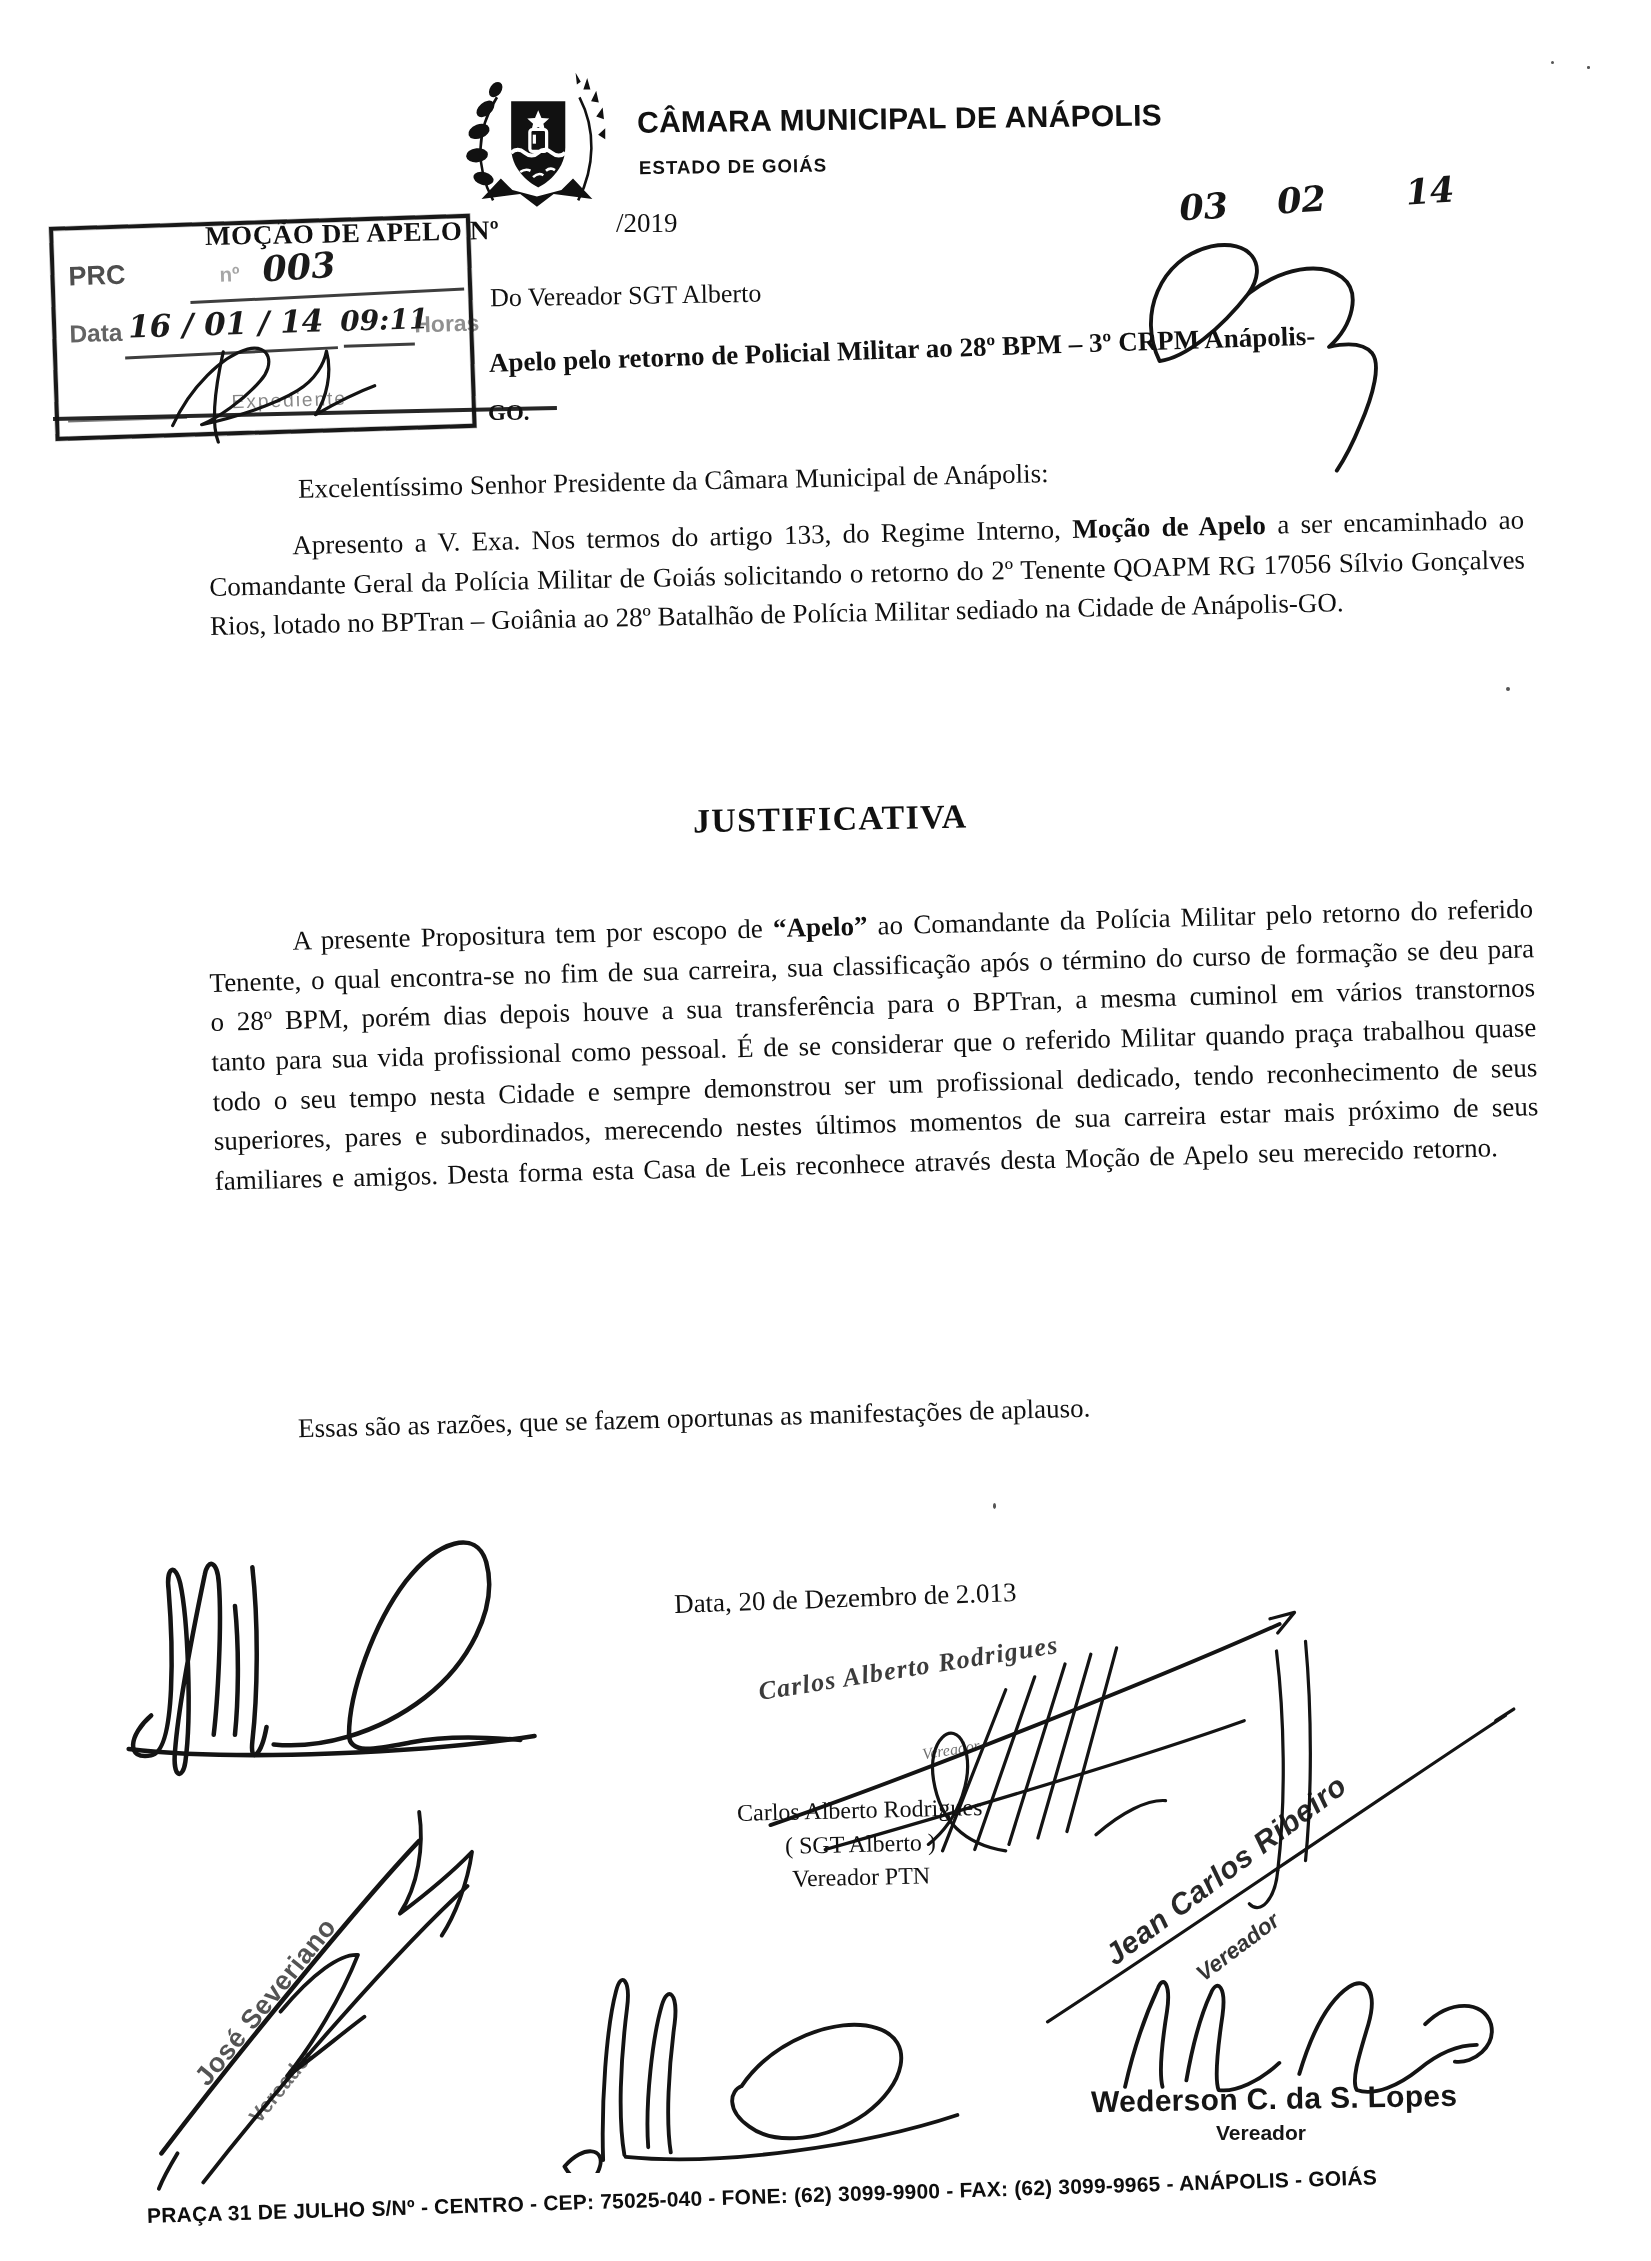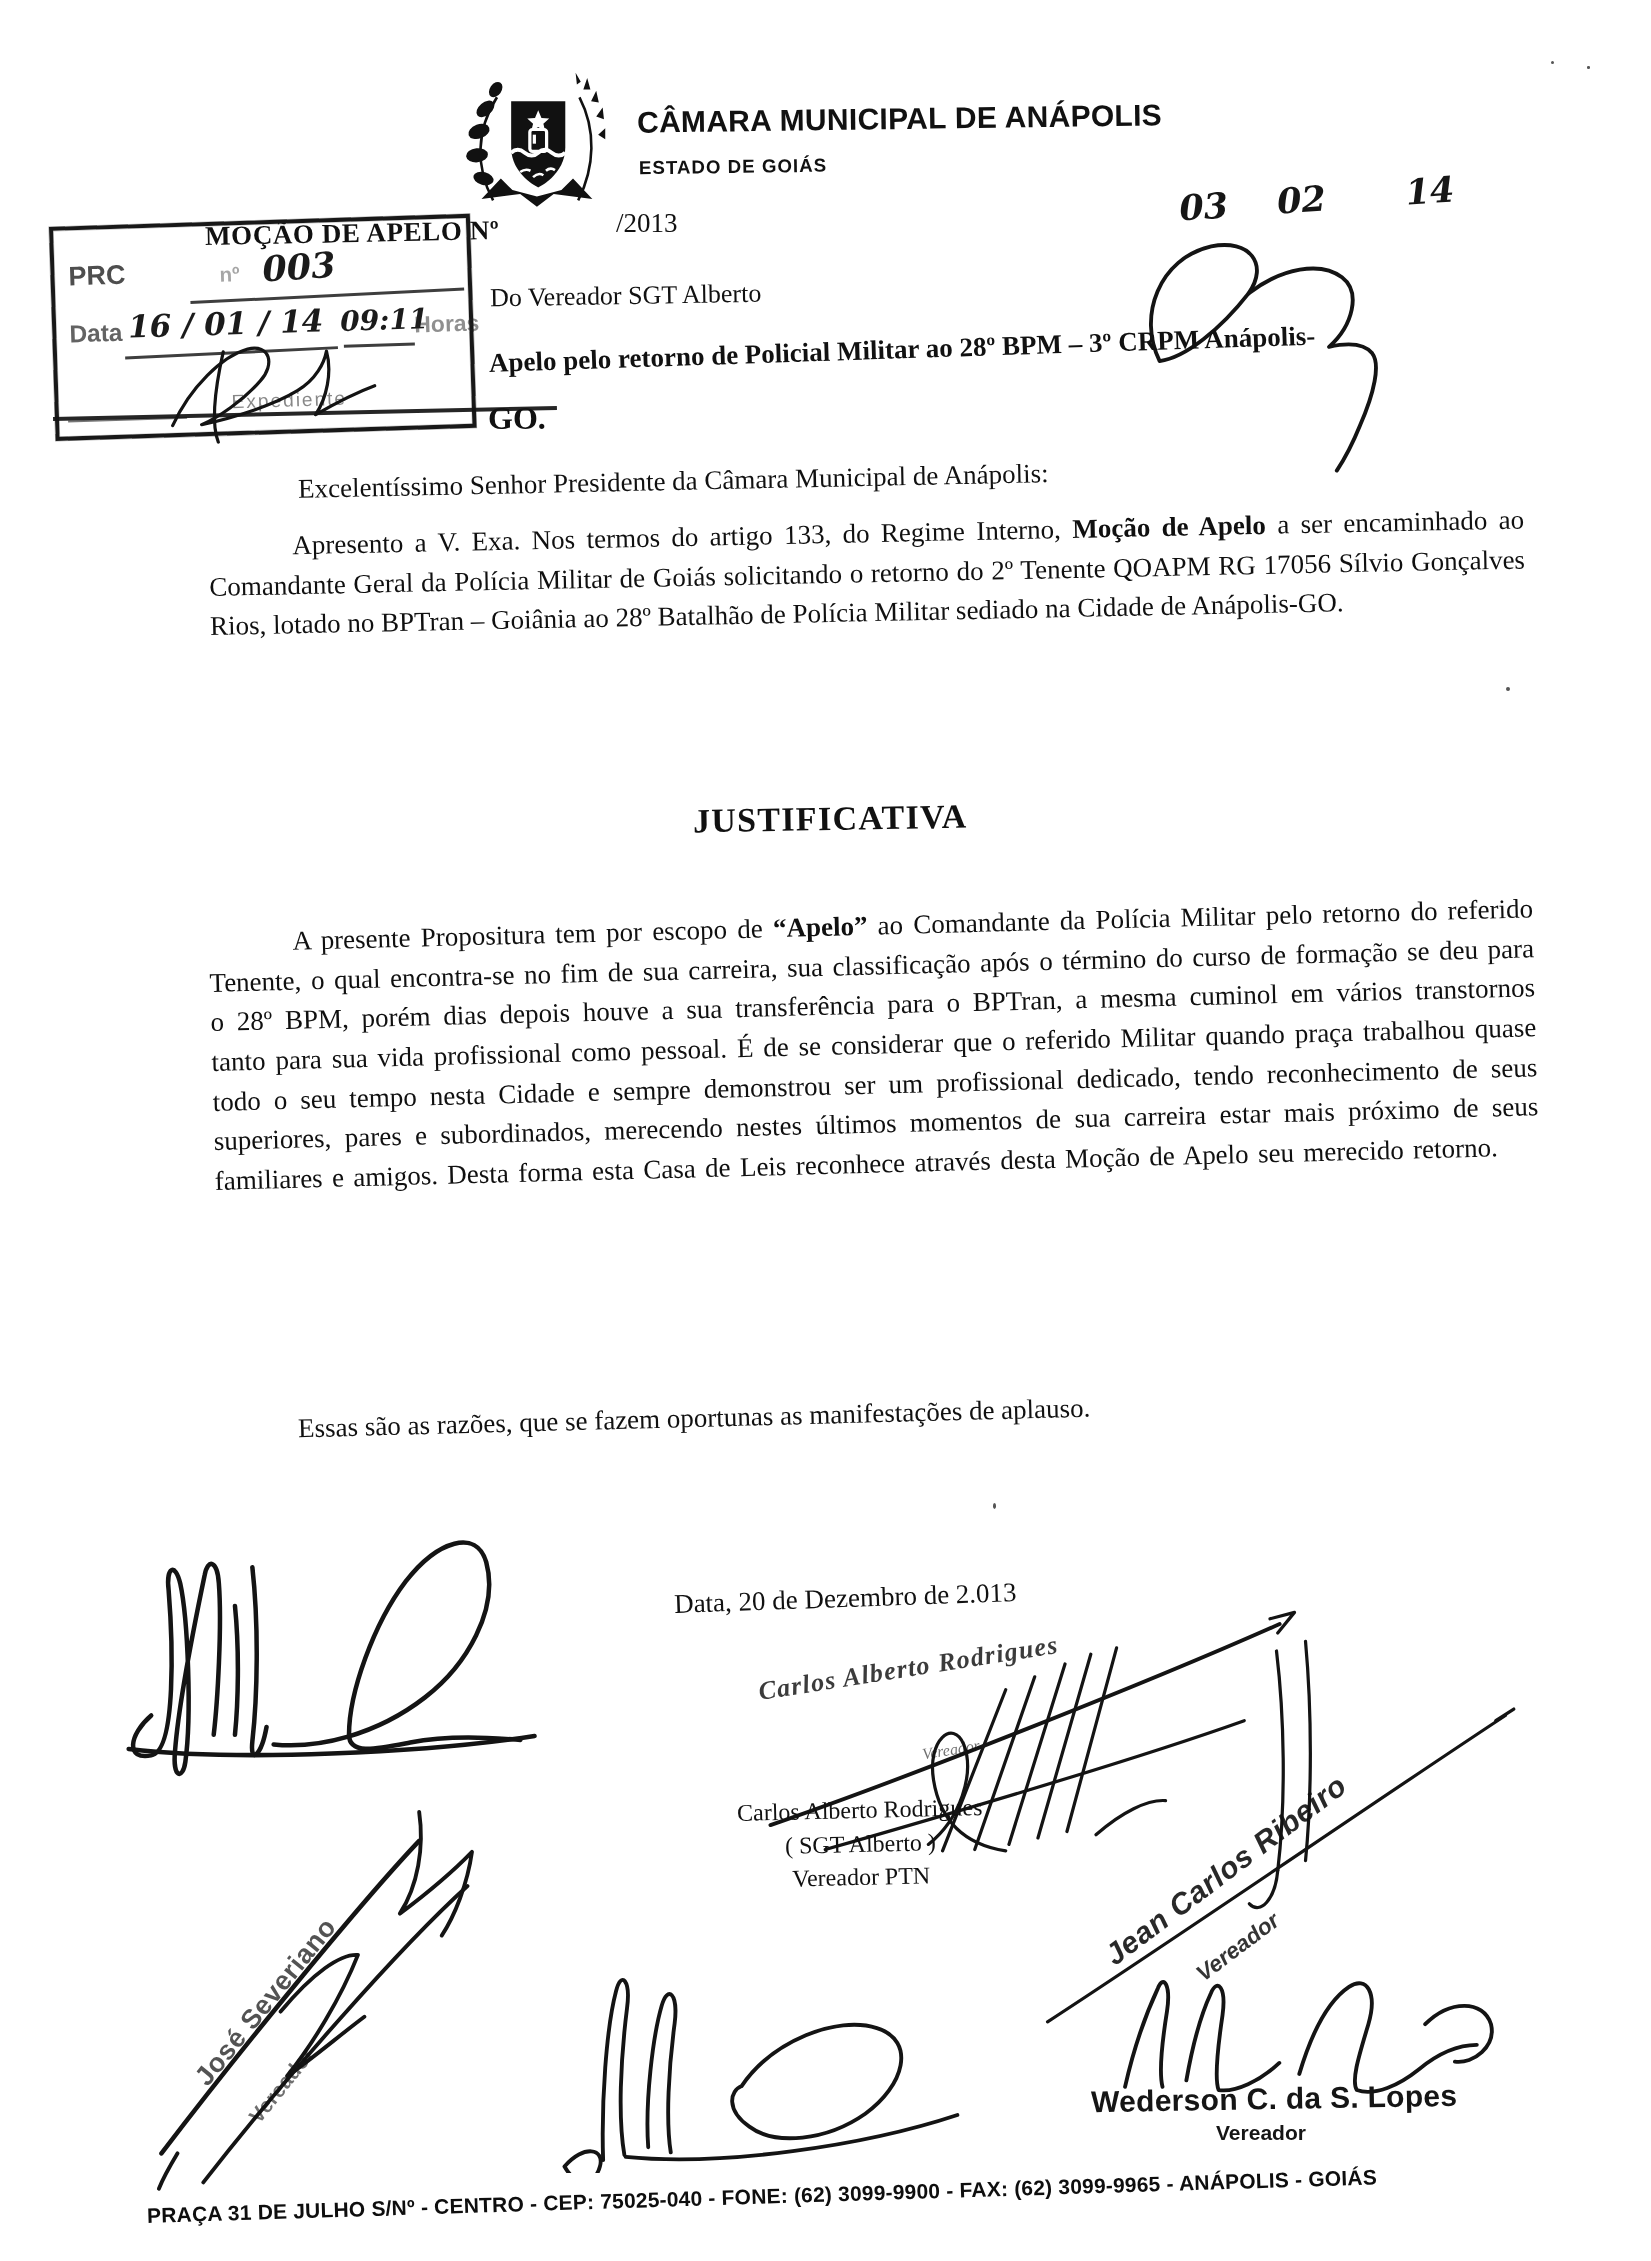--- a/index.html
+++ b/index.html
@@ -27,21 +27,21 @@
     left:49px; top:227px; width:413px; height:206px;
     border:4.5px solid #181818; transform:rotate(-1.8deg); transform-origin:left top;
     z-index:3; box-shadow:0 0 0 0.6px rgba(20,20,20,.35), inset 0 0 0 0.6px rgba(20,20,20,.25);
   }
   .stamp-box .lbl { position:absolute; font-family:"Liberation Sans", sans-serif; font-weight:bold; color:#222; }
   .u-line { position:absolute; background:#1c1c1c; height:2.6px; opacity:.85; }
   .smear-line { left:53px; top:417px; width:504px; height:3.9px; background:#141414; transform:rotate(-1.25deg); transform-origin:left top; z-index:4; opacity:.92; }
 
   .author-line { font-size:26px; transform:rotate(-1deg); }
   .subject-1 { font-size:27px; font-weight:bold; transform:rotate(-1.9deg); transform-origin:left center; white-space:nowrap; }
-  .subject-2 { font-size:32px; font-weight:bold; }
+  .subject-2 { font-size:23px; font-weight:bold; }
   .salutation { font-size:27px; transform:rotate(-1.2deg); white-space:nowrap; }
 
   .body-p { font-size:27px; line-height:1.47; text-align:justify; transform-origin:left top; color:#101010; }
   .p1 { left:208px; top:528px; width:1316px; text-indent:84px; transform:rotate(-1.2deg); }
   .p2 { left:208px; top:924px; width:1325px; text-indent:84px; transform:rotate(-1.5deg); word-spacing:2.6px; }
   .justif-heading { font-size:34px; font-weight:bold; letter-spacing:1.3px; transform:rotate(-1deg); }
   .closing-line { font-size:27px; transform:rotate(-1.5deg); white-space:nowrap; }
   .date-line { font-size:27px; transform:rotate(-2deg); white-space:nowrap; }
 
   .typed-block { left:709px; top:1794px; width:303px; text-align:center; font-size:24px; line-height:1.4; transform:rotate(-1.4deg); }
@@ -87,21 +87,21 @@
       <rect x="127" y="92" width="26" height="34" rx="4" fill="none" stroke="#fff" stroke-width="5"></rect>
       <path d="M134,100 v14" stroke="#fff" stroke-width="5"></path>
       <path d="M98,128 q10,-9 21,0 t21,0 t21,0 t21,0" stroke="#fff" stroke-width="6" fill="none"></path>
       <path d="M112,158 q8,-6 16,-2 M132,166 q8,-8 16,-3 M152,156 q7,-6 14,-1" stroke="#fff" stroke-width="4" fill="none"></path>
     </g>
     <path d="M82,168 L52,200 L112,192 L138,212 L164,192 L224,200 L194,168 L176,186 L138,196 L100,186 z" fill="#111"></path>
   </svg>
 
   <div class="abs sans org-name" style="left:637px; top:102px;">CÂMARA MUNICIPAL DE ANÁPOLIS</div>
   <div class="abs sans state-name" style="left:639px; top:156px;">ESTADO DE GOIÁS</div>
-  <div class="abs serif doc-year" style="left:616px; top:208px;">/2013</div>
+  <div class="abs serif doc-year" style="left:616px; top:208px;">/2019</div>
 
   <div class="abs hand hand-marks" style="left:1179px; top:178px;">
     <span>03</span>
     <span style="margin-left:37px;">02</span>
     <span style="margin-left:68px;">14</span>
   </div>
 
   <svg class="abs sig" style="left:1124px; top:200px;" width="271" height="277" viewBox="0 0 420 430">
     <path d="M55,250 C20,180 55,90 135,72 C195,60 225,100 193,145 C150,200 95,245 55,250" stroke-width="6"></path>
     <path d="M193,145 C245,105 305,95 338,120 C368,143 355,195 318,228 C345,222 372,222 385,238 C398,255 388,300 366,350 C353,382 340,405 330,420" stroke-width="6"></path>

